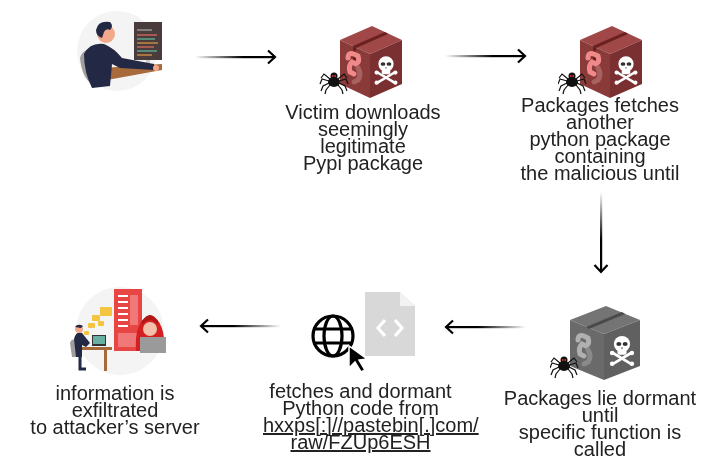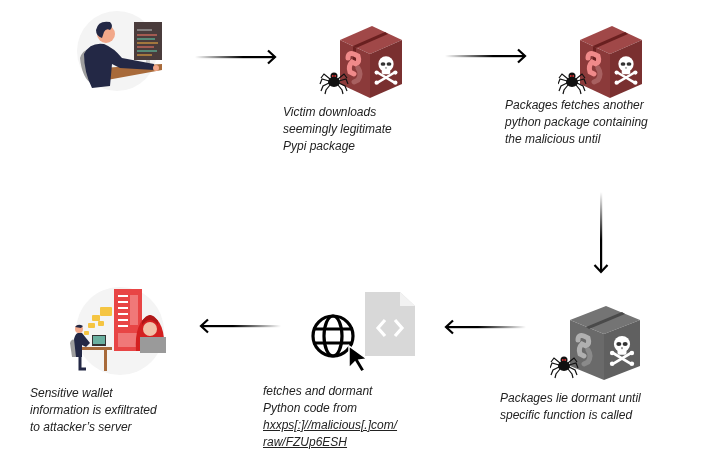--- a/index.html
+++ b/index.html
@@ -1,19 +1,19 @@
 <!DOCTYPE html>
 <html><head>
   <meta charset="utf-8">
   <style>
     html, body { margin: 0; padding: 0; background: #ffffff; }
     body { width: 728px; height: 463px; position: relative; overflow: hidden;
            font-family: "Liberation Sans", "DejaVu Sans", sans-serif; color: #1a1a1a; }
     .node { position: absolute; }
-    .label { position: absolute; text-align: left; font-size: 12px; line-height: 17px; color: #222; font-style: italic; }
+    .label { position: absolute; text-align: center; font-size: 20px; line-height: 17px; color: #222; }
     .label a { color: #222; text-decoration: underline; }
     .arrow { position: absolute; }
     svg { display: block; }
   </style>
 </head>
 <body>
 
 <svg width="0" height="0" style="position:absolute">
   <defs>
     <linearGradient id="fadeR" x1="0" x2="1" y1="0" y2="0">
@@ -202,21 +202,21 @@
       <line x1="8" y1="41" x2="48" y2="41"></line>
       <line x1="8" y1="55" x2="48" y2="55"></line>
     </g>
 
     <path d="M44,58 L44,80 L50,74 L56,84 L60,82 L54,72 L62,71Z" fill="#000" stroke="#fff" stroke-width="1.5"></path>
   </svg>
 </div>
 <div class="label" style="left:263px;top:383px;width:195px;">
   <div>fetches and dormant</div>
   <div>Python code from</div>
-  <div><a>hxxps[:]//malicious[.]com/</a></div>
+  <div><a>hxxps[:]//pastebin[.]com/</a></div>
   <div><a>raw/FZUp6ESH</a></div>
 </div>
 
 <div class="arrow" style="left:198px;top:318px;">
   <svg width="85" height="16" viewBox="0 0 85 16">
     <rect x="3" y="7" width="80" height="2.2" fill="url(#fadeL)"></rect>
     <path d="M10,1.5 L3,8 L10,14.5" stroke="#000" stroke-width="2.2" fill="none"></path>
   </svg>
 </div>
 
@@ -254,16 +254,15 @@
     <rect x="18" y="62" width="32" height="3" fill="#a86a3a"></rect>
     <rect x="42" y="62" width="3" height="24" fill="#a86a3a"></rect>
     <path d="M8,58 Q10,52 14,56 L16,72 L10,72Z" fill="#9e9e9e"></path>
     <path d="M12,54 Q14,46 20,48 L28,58 L24,62 L20,60 L20,72 L14,72Z" fill="#232845"></path>
     <circle cx="17" cy="44" r="4" fill="#f2a88a"></circle>
     <path d="M13,42 Q16,38 21,41 L19,43Z" fill="#232845"></path>
     <path d="M18,72 L18,84 L24,84" stroke="#232845" stroke-width="3" fill="none"></path>
   </svg>
 </div>
 <div class="label" style="left:30px;top:385px;width:170px;">
-  <div>Sensitive wallet</div>
   <div>information is exfiltrated</div>
   <div>to attacker’s server</div>
 </div>
 
 </body></html>

